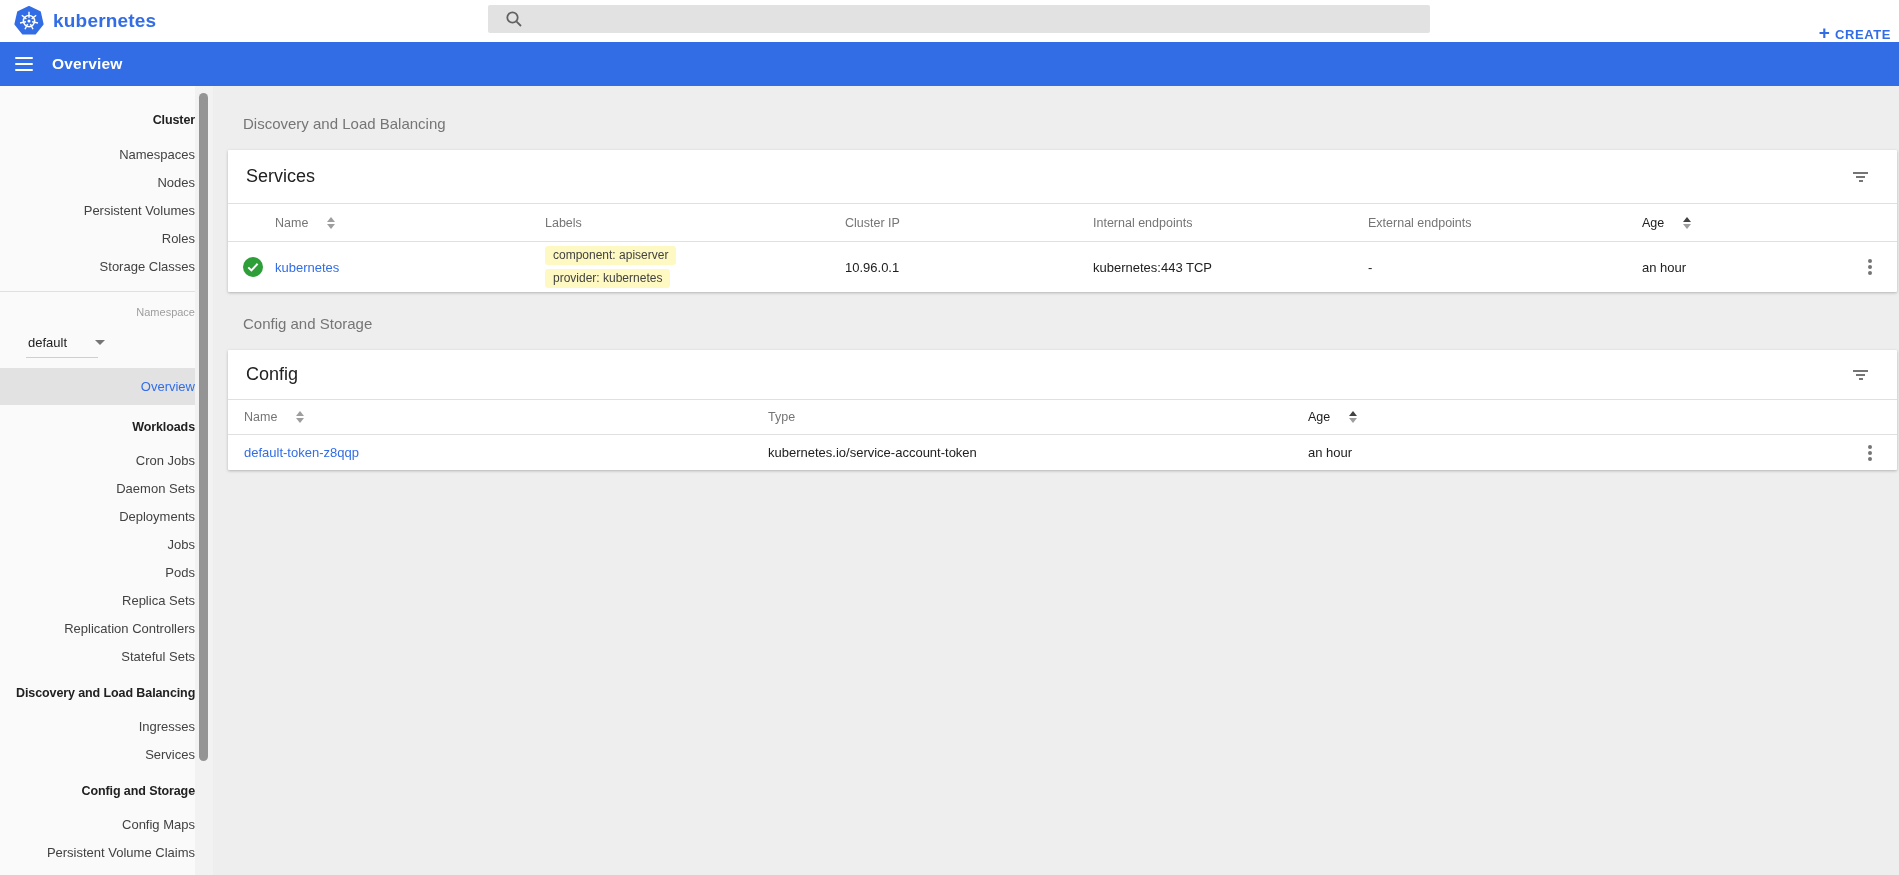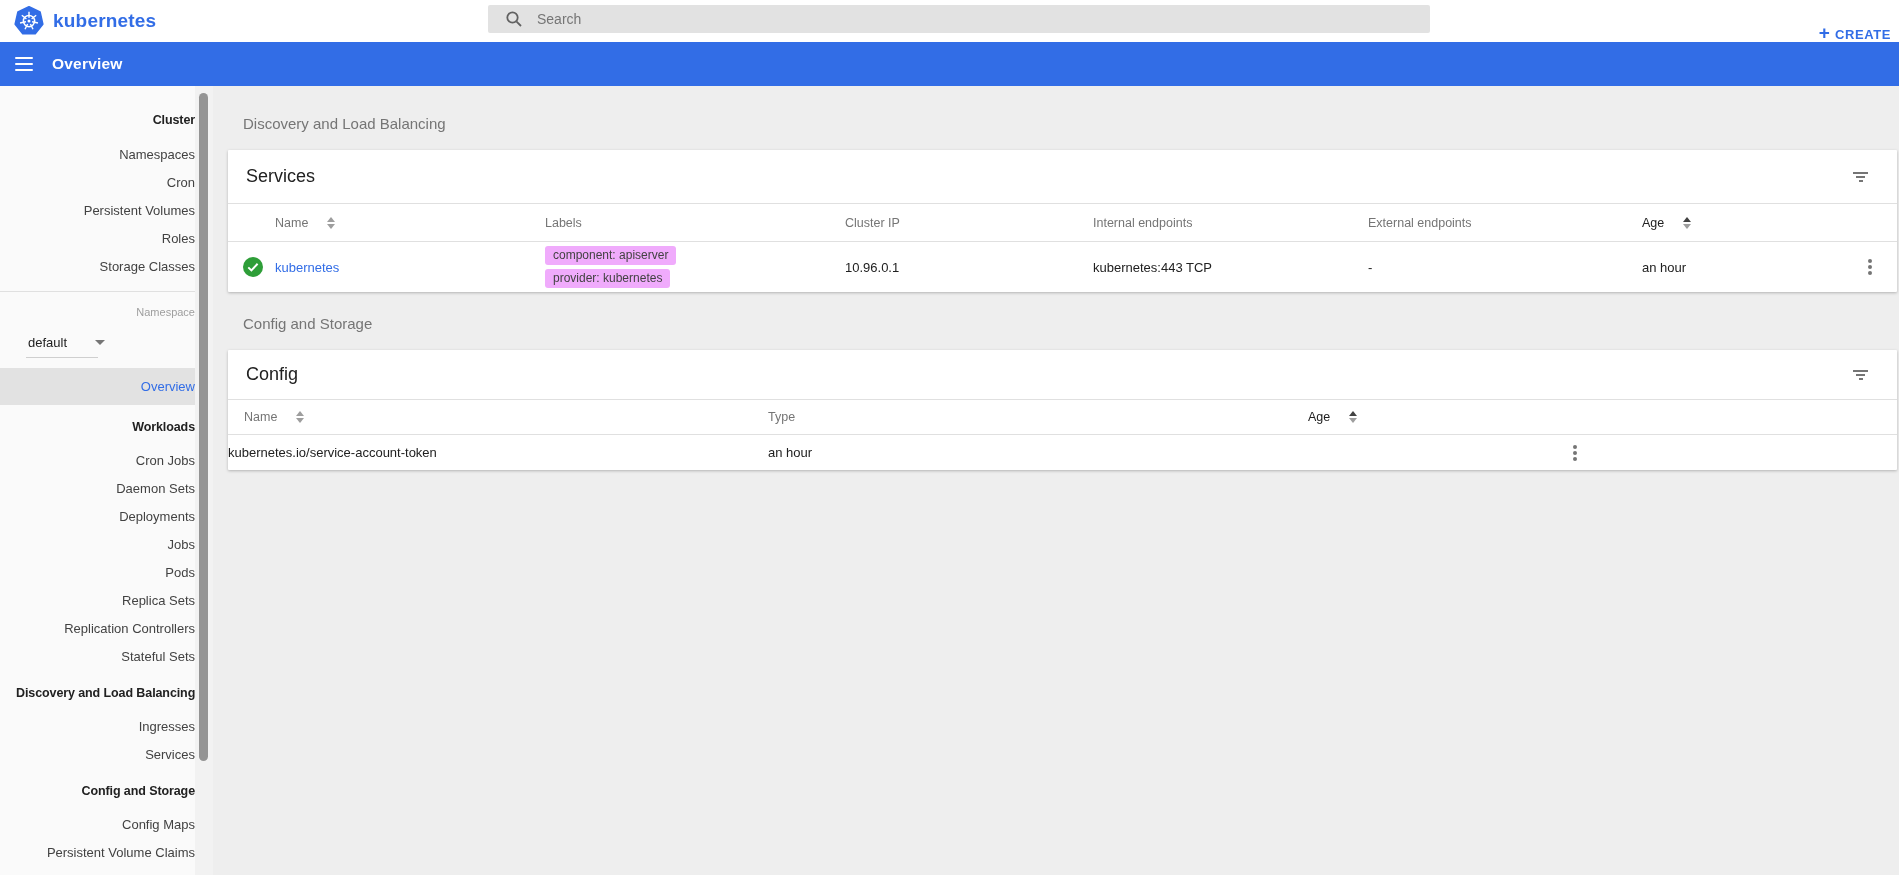--- a/index.html
+++ b/index.html
@@ -67,21 +67,21 @@
   .tri-down { width:0; height:0; border-left:4px solid transparent; border-right:4px solid transparent; border-top:5px solid #9e9e9e; }
   .tri-up.solid { border-bottom-color:#424242; }
 
   .trow { height:50px; }
   .card2 .trow { height:35px; }
   .td { font-size:13px; color:#212121; }
   .td.pad16 { padding-left:16px; }
   .cell-icon { padding-left:15px; display:flex; align-items:center; }
   .link { color:#326de6; cursor:pointer; text-decoration:none; }
   .chips { display:flex; flex-direction:column; align-items:flex-start; gap:4px; }
-  .chip { background:#f0abfc; border-radius:3px; padding:2px 8px 3px; font-size:12px; color:#424242; white-space:nowrap; }
+  .chip { background:#fef9c3; border-radius:3px; padding:2px 8px 3px; font-size:12px; color:#424242; white-space:nowrap; }
 
   .more-vert { width:24px; height:24px; display:flex; flex-direction:column; align-items:center; justify-content:center; gap:2px; cursor:pointer; margin:0 auto; }
   .more-vert i { width:4px; height:4px; border-radius:50%; background:#757575; display:block; }
 </style>
 </head>
 <body>
 
 <header class="top">
   <div class="brand">
     <svg width="30" height="30" viewBox="0 0 32 32">
@@ -100,42 +100,41 @@
       <circle cx="16" cy="16" r="1.6" fill="#ffffff"></circle>
     </svg>
     <span class="brand-text">kubernetes</span>
   </div>
 
   <div class="search">
     <svg width="18" height="18" viewBox="0 0 18 18">
       <circle cx="7.5" cy="7.5" r="5.2" fill="none" stroke="#616161" stroke-width="1.8"></circle>
       <line x1="11.6" y1="11.6" x2="16" y2="16" stroke="#616161" stroke-width="1.8"></line>
     </svg>
-    <input type="text" placeholder="Search" style="">
   </div>
 
   <button class="create">
     <span class="plus"></span>
     <span class="create-label">CREATE</span>
   </button>
 </header>
 
 <div class="toolbar">
   <div class="hamburger">
       <span></span>
       <span></span>
       <span></span>
     </div>
   <div class="toolbar-title">Overview</div>
 </div>
 
 <nav class="sidebar">
   <div class="sb-header mb7">Cluster</div>
   <div class="sb-item">Namespaces</div>
-  <div class="sb-item">Cron</div>
+  <div class="sb-item">Nodes</div>
   <div class="sb-item">Persistent Volumes</div>
   <div class="sb-item">Roles</div>
   <div class="sb-item">Storage Classes</div>
 
   <div class="sb-divider"></div>
   <div class="ns-label">Namespace</div>
   <div class="ns-select">
     <span class="ns-value">default</span>
     <span class="caret-down"></span>
   </div>
@@ -251,20 +250,21 @@
       <div class="th dark">
         <span>Age</span>
         <span class="sort">
             <i class="tri-up solid"></i>
             <i class="tri-down"></i>
           </span>
       </div>
       <div></div>
     </div>
     <div class="sec-grid trow">
+      <div class="td pad16"><a class="link">default-token-z8qqp</a></div>
       <div class="td">kubernetes.io/service-account-token</div>
       <div class="td">an hour</div>
       <div>
           <div class="more-vert">
             <i></i>
             <i></i>
             <i></i>
           </div>
         </div>
     </div>

